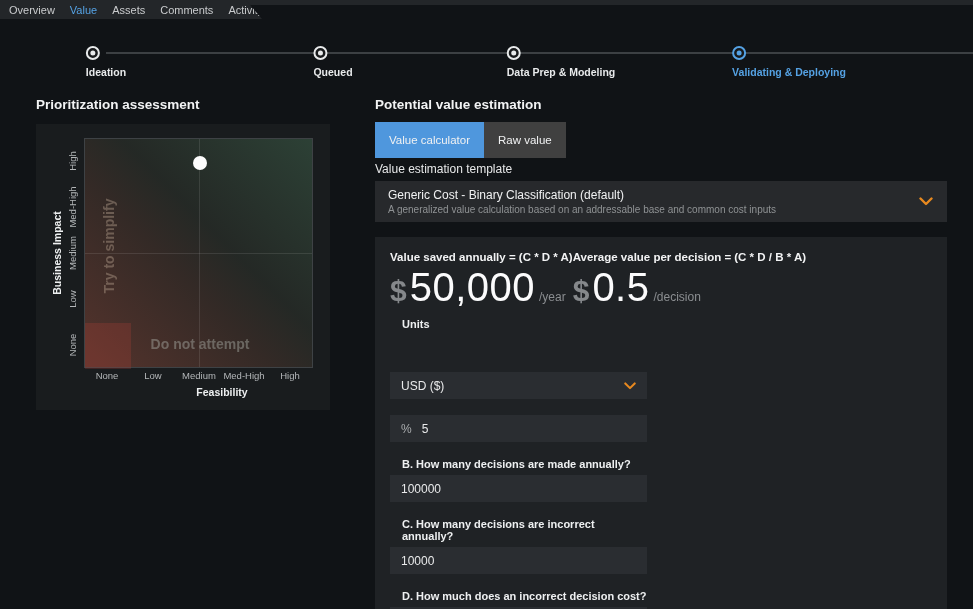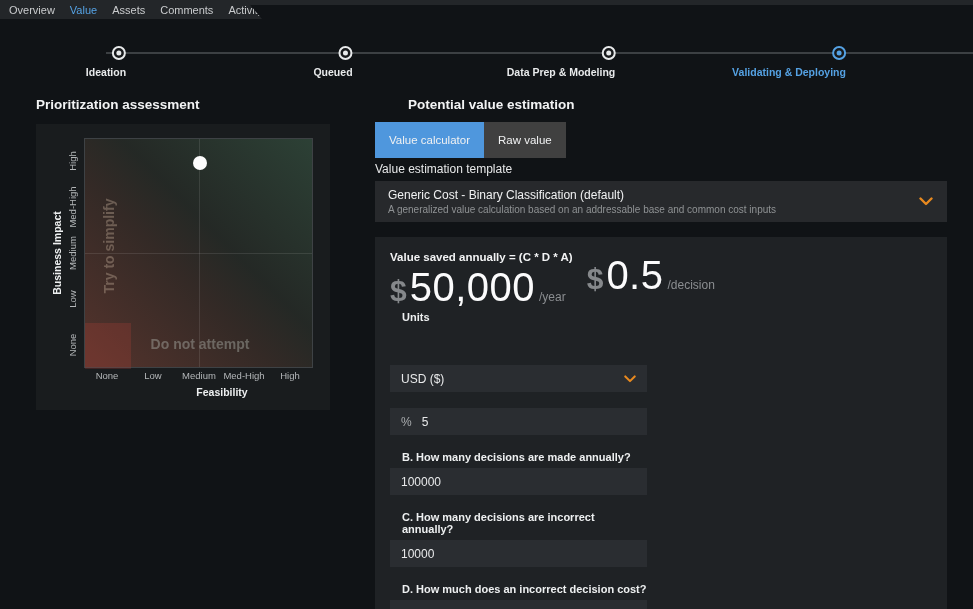--- a/index.html
+++ b/index.html
@@ -16,21 +16,21 @@
     position:absolute; top:0; left:0; width:262px; height:19px; background:#232629;
     clip-path:polygon(0 0, 246px 0, 262px 100%, 0 100%);
     display:flex; align-items:center; gap:15px; padding-left:9px;
     font-size:11px;
   }
   .nav-tab { color:#c9cbcd; cursor:pointer; white-space:nowrap; }
   .nav-tab.active { color:#55a2e4; }
   
   .stepper { position:absolute; top:40px; left:0; right:0; height:38px; }
   .stepper-line { position:absolute; top:12px; left:106px; right:0; height:2px; background:#3c4043; }
-  .step { position:absolute; top:0; transform:translateX(-50%); display:flex; flex-direction:column; align-items:flex-end; }
+  .step { position:absolute; top:0; transform:translateX(-50%); display:flex; flex-direction:column; align-items:flex-start; }
   .step-dot { width:14px; height:14px; border-radius:50%; border:2px solid #e8eaeb; background:#17191b; position:relative; margin-top:6px; }
   .step-dot::after { content:''; position:absolute; left:50%; top:50%; width:5px; height:5px; border-radius:50%; background:#e8eaeb; transform:translate(-50%,-50%); }
   .step-label { margin-top:6px; font-size:10.5px; font-weight:bold; color:#e8eaeb; white-space:nowrap; }
   .step.active .step-dot { border-color:#55a2e4; }
   .step.active .step-dot::after { background:#55a2e4; }
   .step.active .step-label { color:#55a2e4; }
   
   .section-title { position:absolute; font-size:13.5px; font-weight:bold; color:#f2f3f4; }
   
   .chart-card { position:absolute; left:36px; top:124px; width:294px; height:286px; background:#191c1e; }
@@ -65,21 +65,21 @@
   .tmpl-label { position:absolute; top:162px; left:0; font-size:12px; color:#e7e8e9; }
   .tmpl-select {
     position:absolute; top:181px; left:0; width:572px; height:41px; background:#27292c;
     display:flex; align-items:center; cursor:pointer;
   }
   .tmpl-text { padding-left:13px; flex:1; }
   .tmpl-name { font-size:12px; color:#f0f1f2; }
   .tmpl-desc { font-size:10px; color:#8f9294; margin-top:2px; }
   .tmpl-chevron { padding-right:14px; display:flex; align-items:center; }
   .calc-card { position:absolute; top:237px; left:0; width:572px; height:372px; background:#1f2225; padding:14px 15px; }
-  .formula-row { display:flex; gap:14px; margin-bottom:1px; }
+  .formula-row { display:flex; margin-bottom:8px; }
   .formula-label { font-size:11.5px; font-weight:bold; color:#f2f3f4; white-space:nowrap; }
   .formula-value { display:flex; align-items:baseline; margin-top:2px; }
   .fv-currency { font-size:30px; color:#85888b; font-weight:bold; margin-right:3px; }
   .fv-number { font-size:40px; color:#fbfbfc; letter-spacing:0.5px; }
   .fv-unit { font-size:12px; color:#8b8e91; margin-left:4px; }
   .field-group { margin-bottom:16px; width:257px; }
   .field-label { font-size:11px; font-weight:bold; color:#eef0f1; margin-bottom:5px;padding-left:12px; }
   .field-box {
     width:257px; height:27px; background:#2a2d31; display:flex; align-items:center;
     padding:0 11px; font-size:12px; color:#e9eaeb;
@@ -139,21 +139,21 @@
   <span class="y-tick" style="top:37px">High</span>
   <span class="y-tick" style="top:83px">Med-High</span>
   <span class="y-tick" style="top:129px">Medium</span>
   <span class="y-tick" style="top:175px">Low</span>
   <span class="y-tick" style="top:221px">None</span>
   <div class="x-axis-label">Feasibility</div>
   <div class="y-axis-label">Business Impact</div>
 </div>
 
 <div class="value-panel">
-  <div class="section-title" style="left:0; top:97px;margin-left:33px;">Potential value estimation</div>
+  <div class="section-title" style="left:0; top:97px;">Potential value estimation</div>
 
   <div class="vp-tabs">
     <div class="vp-tab active">Value calculator</div>
     <div class="vp-tab">Raw value</div>
   </div>
 
   <div class="tmpl-label">Value estimation template</div>
 
   <div class="tmpl-select">
     <div class="tmpl-text">
@@ -171,20 +171,21 @@
     <div class="formula-row">
       <div>
         <div class="formula-label">Value saved annually = (C * D * A)</div>
         <div class="formula-value">
           <span class="fv-currency">$</span>
           <span class="fv-number">50,000</span>
           <span class="fv-unit">/year</span>
         </div>
       </div>
       <div>
+        <div class="formula-label">Average value per decision = (C * D / B * A)</div>
         <div class="formula-value">
           <span class="fv-currency">$</span>
           <span class="fv-number">0.5</span>
           <span class="fv-unit">/decision</span>
         </div>
       </div>
     </div>
 
     <div class="field-group">
       <div class="field-label">Units</div>

